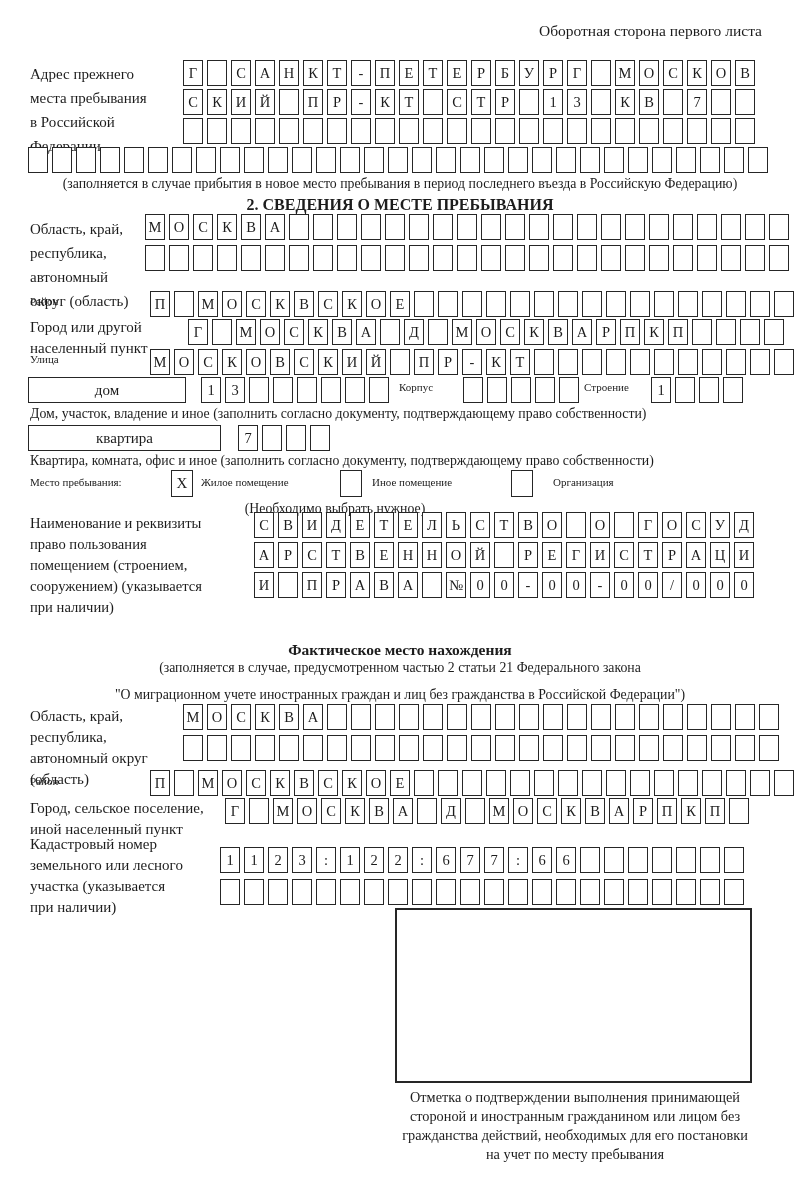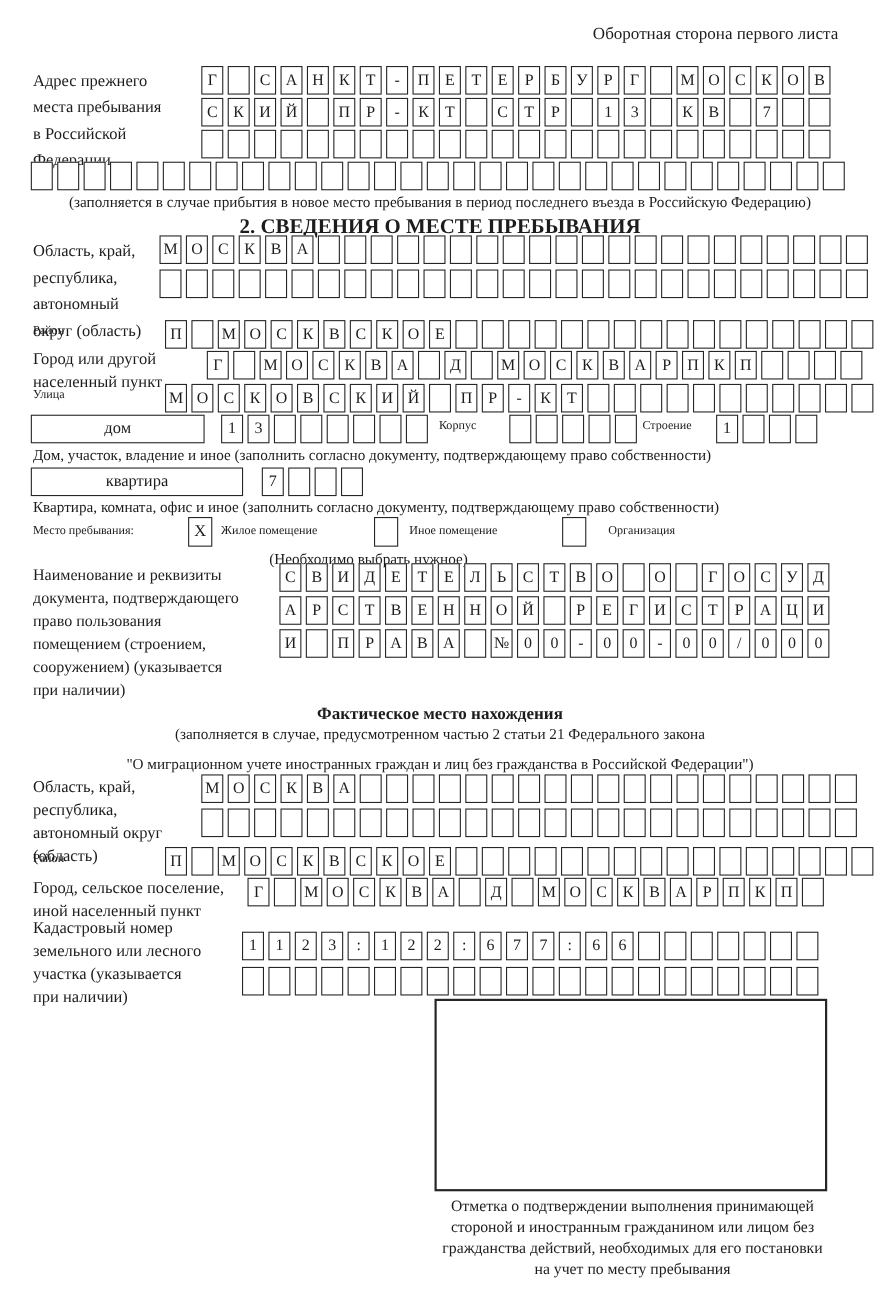--- a/index.html
+++ b/index.html
@@ -152,21 +152,21 @@
     <div class="cell"></div>
     <div class="cell"></div>
     <div class="cell"></div>
     <div class="cell"></div>
     <div class="cell"></div>
     <div class="cell"></div>
     <div class="cell"></div>
   </div>
 <div class="abs caption center" style="top:176px;">(заполняется в случае прибытия в новое место пребывания в период последнего въезда в Российскую Федерацию)</div>
 
-<div class="abs center bold" style="top:196px;font-size:19px;">2. СВЕДЕНИЯ О МЕСТЕ ПРЕБЫВАНИЯ</div>
+<div class="abs center bold" style="top:196px;font-size:16px;">2. СВЕДЕНИЯ О МЕСТЕ ПРЕБЫВАНИЯ</div>
 
 <div class="abs label" style="left:30px;top:217px;">
   <div>Область, край,</div>
   <div>республика,</div>
   <div>автономный</div>
   <div>округ (область)</div>
 </div>
 <div class="abs cells" style="left:145px;top:214px;">
     <div class="cell">М</div>
     <div class="cell">О</div>
@@ -361,21 +361,20 @@
 <div class="abs chkbox" style="left:171px;top:470px;">X</div>
 <div class="abs inline-label" style="left:201px;top:476px;">Жилое помещение</div>
 <div class="abs chkbox" style="left:340px;top:470px;"></div>
 <div class="abs inline-label" style="left:372px;top:476px;">Иное помещение</div>
 <div class="abs chkbox" style="left:511px;top:470px;"></div>
 <div class="abs inline-label" style="left:553px;top:476px;">Организация</div>
 <div class="abs caption" style="left:170px;top:501px;width:330px;text-align:center;">(Необходимо выбрать нужное)</div>
 
 <div class="abs label small-lh" style="left:30px;top:513px;font-size:14.6px;">
   <div>Наименование и реквизиты</div>
-  <div>документа, подтверждающего</div>
   <div>право пользования</div>
   <div>помещением (строением,</div>
   <div>сооружением) (указывается</div>
   <div>при наличии)</div>
 </div>
 <div class="abs cells" style="left:254px;top:512px;">
     <div class="cell">С</div>
     <div class="cell">В</div>
     <div class="cell">И</div>
     <div class="cell">Д</div>

